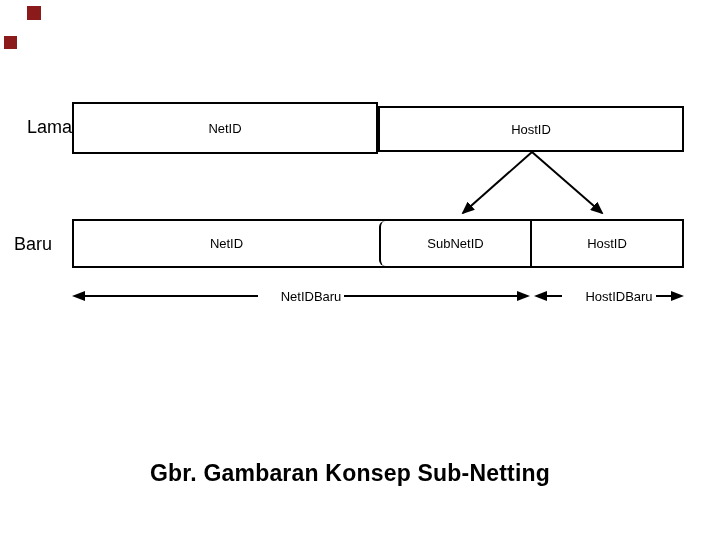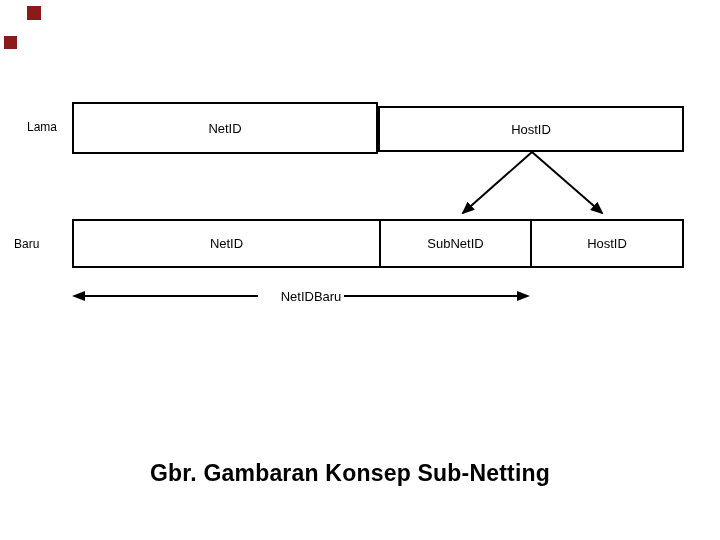--- a/index.html
+++ b/index.html
@@ -11,21 +11,21 @@
     overflow: hidden;
     font-family: "Liberation Sans", sans-serif;
     color: #000;
   }
   .decor-square { position: absolute; background: #8B1A1A; }
   .decor-square.sq1 { left: 27px; top: 6px;  width: 14px; height: 14px; }
   .decor-square.sq2 { left: 4px;  top: 36px; width: 13px; height: 13px; }
 
   .side-label {
     position: absolute;
-    font-size: 12px;
+    font-size: 18px;
     line-height: 18px;
     white-space: nowrap;
   }
   .side-label.lama { left: 27px; top: 118px; }
   .side-label.baru { left: 14px; top: 235px; }
 
   .box {
     position: absolute;
     box-sizing: border-box;
     border: 2px solid #000;
@@ -48,21 +48,21 @@
     background: #fff;
   }
   .row-new .cell {
     display: flex;
     align-items: center;
     justify-content: center;
     font-size: 13px;
     box-sizing: border-box;
   }
   .row-new .cell.c1 { width: 305px; }
-  .row-new .cell.c2 { width: 151px; border-left: 2px solid #000; }
+  .row-new .cell.c2 { width: 151px; border-left: 2px solid #000; border-radius: 6px; }
   .row-new .cell.c3 { flex: 1;      border-left: 2px solid #000; }
 
   .fanout-svg { position: absolute; left: 420px; top: 146px; }
 
   .span-arrow {
     position: absolute;
     height: 16px;
     display: flex;
     align-items: center;
     top: 288px;
@@ -141,16 +141,23 @@
   </div>
 
   <div class="span-arrow netid-baru">
     <span class="head-left"></span>
     <span class="shaft"></span>
     <span class="arrow-label">NetIDBaru</span>
     <span class="shaft"></span>
     <span class="head-right"></span>
   </div>
 
+  <div class="span-arrow hostid-baru">
+    <span class="head-left"></span>
+    <span class="shaft"></span>
+    <span class="arrow-label">HostIDBaru</span>
+    <span class="shaft"></span>
+    <span class="head-right"></span>
+  </div>
 
   <div class="caption">Gbr. Gambaran Konsep Sub-Netting</div>
 
 </div>
 
 </body></html>

